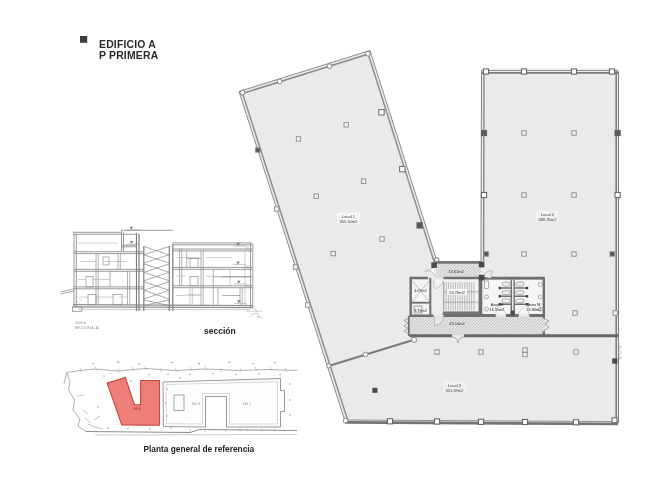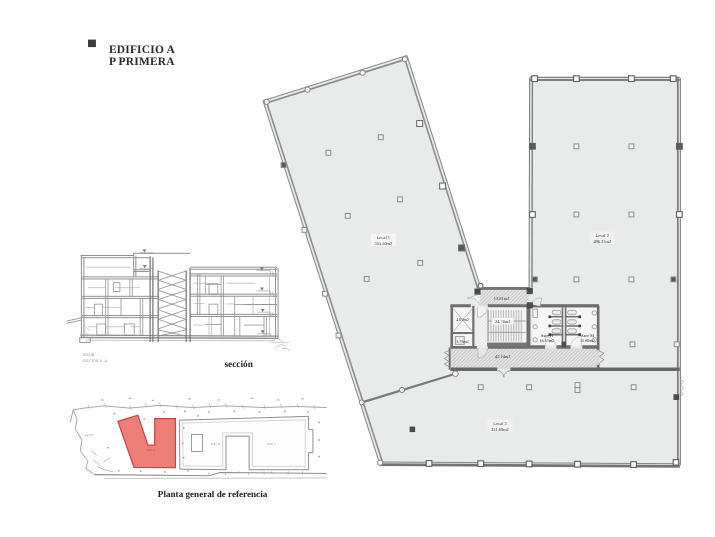--- a/index.html
+++ b/index.html
@@ -1,16 +1,16 @@
 <!DOCTYPE html>
 <html><head>
 <meta charset="utf-8">
 <style>
 html,body{margin:0;padding:0;background:#fff;}
-#page{position:relative;width:650px;height:488px;background:#fff;overflow:hidden;font-family:Liberation Serif, serif;}
+#page{position:relative;width:650px;height:488px;background:#fff;overflow:hidden;font-family:Liberation Sans, sans-serif;}
 svg{position:absolute;left:0;top:0;}
 </style>
 </head>
 <body>
 <div id="page">
 <svg width="650" height="488" viewBox="0 0 650 488">
 <defs>
 <pattern id="hatch" patternUnits="userSpaceOnUse" width="3.2" height="3.2">
 <path d="M-0.8,0.8 L0.8,-0.8 M0,3.2 L3.2,0 M2.4,4 L4,2.4" stroke="#bcbcbc" stroke-width="0.75" fill="none"></path>
 </pattern>

